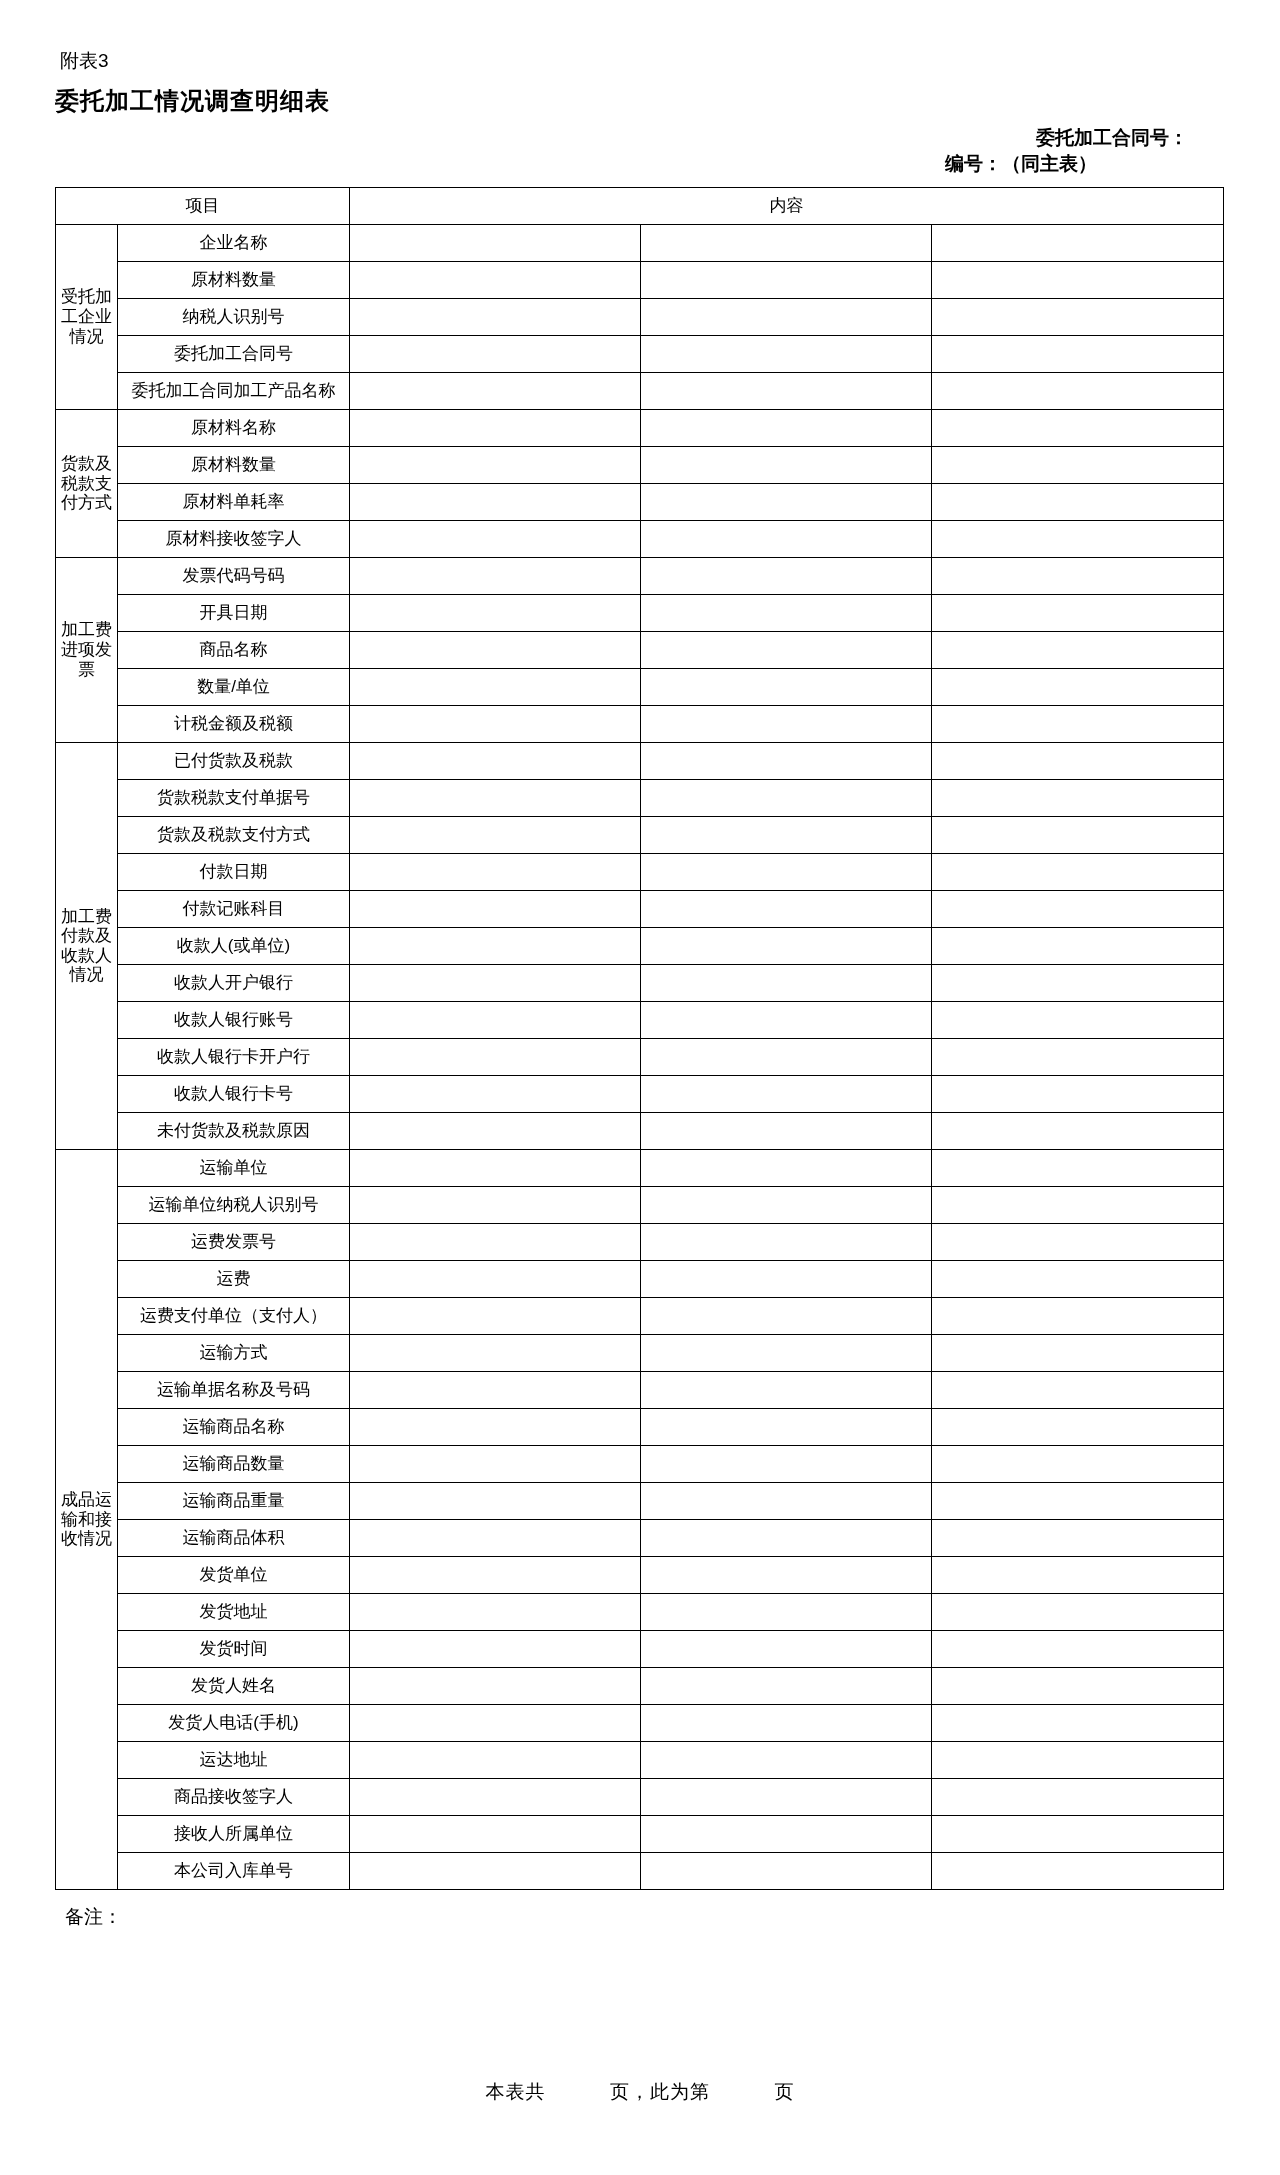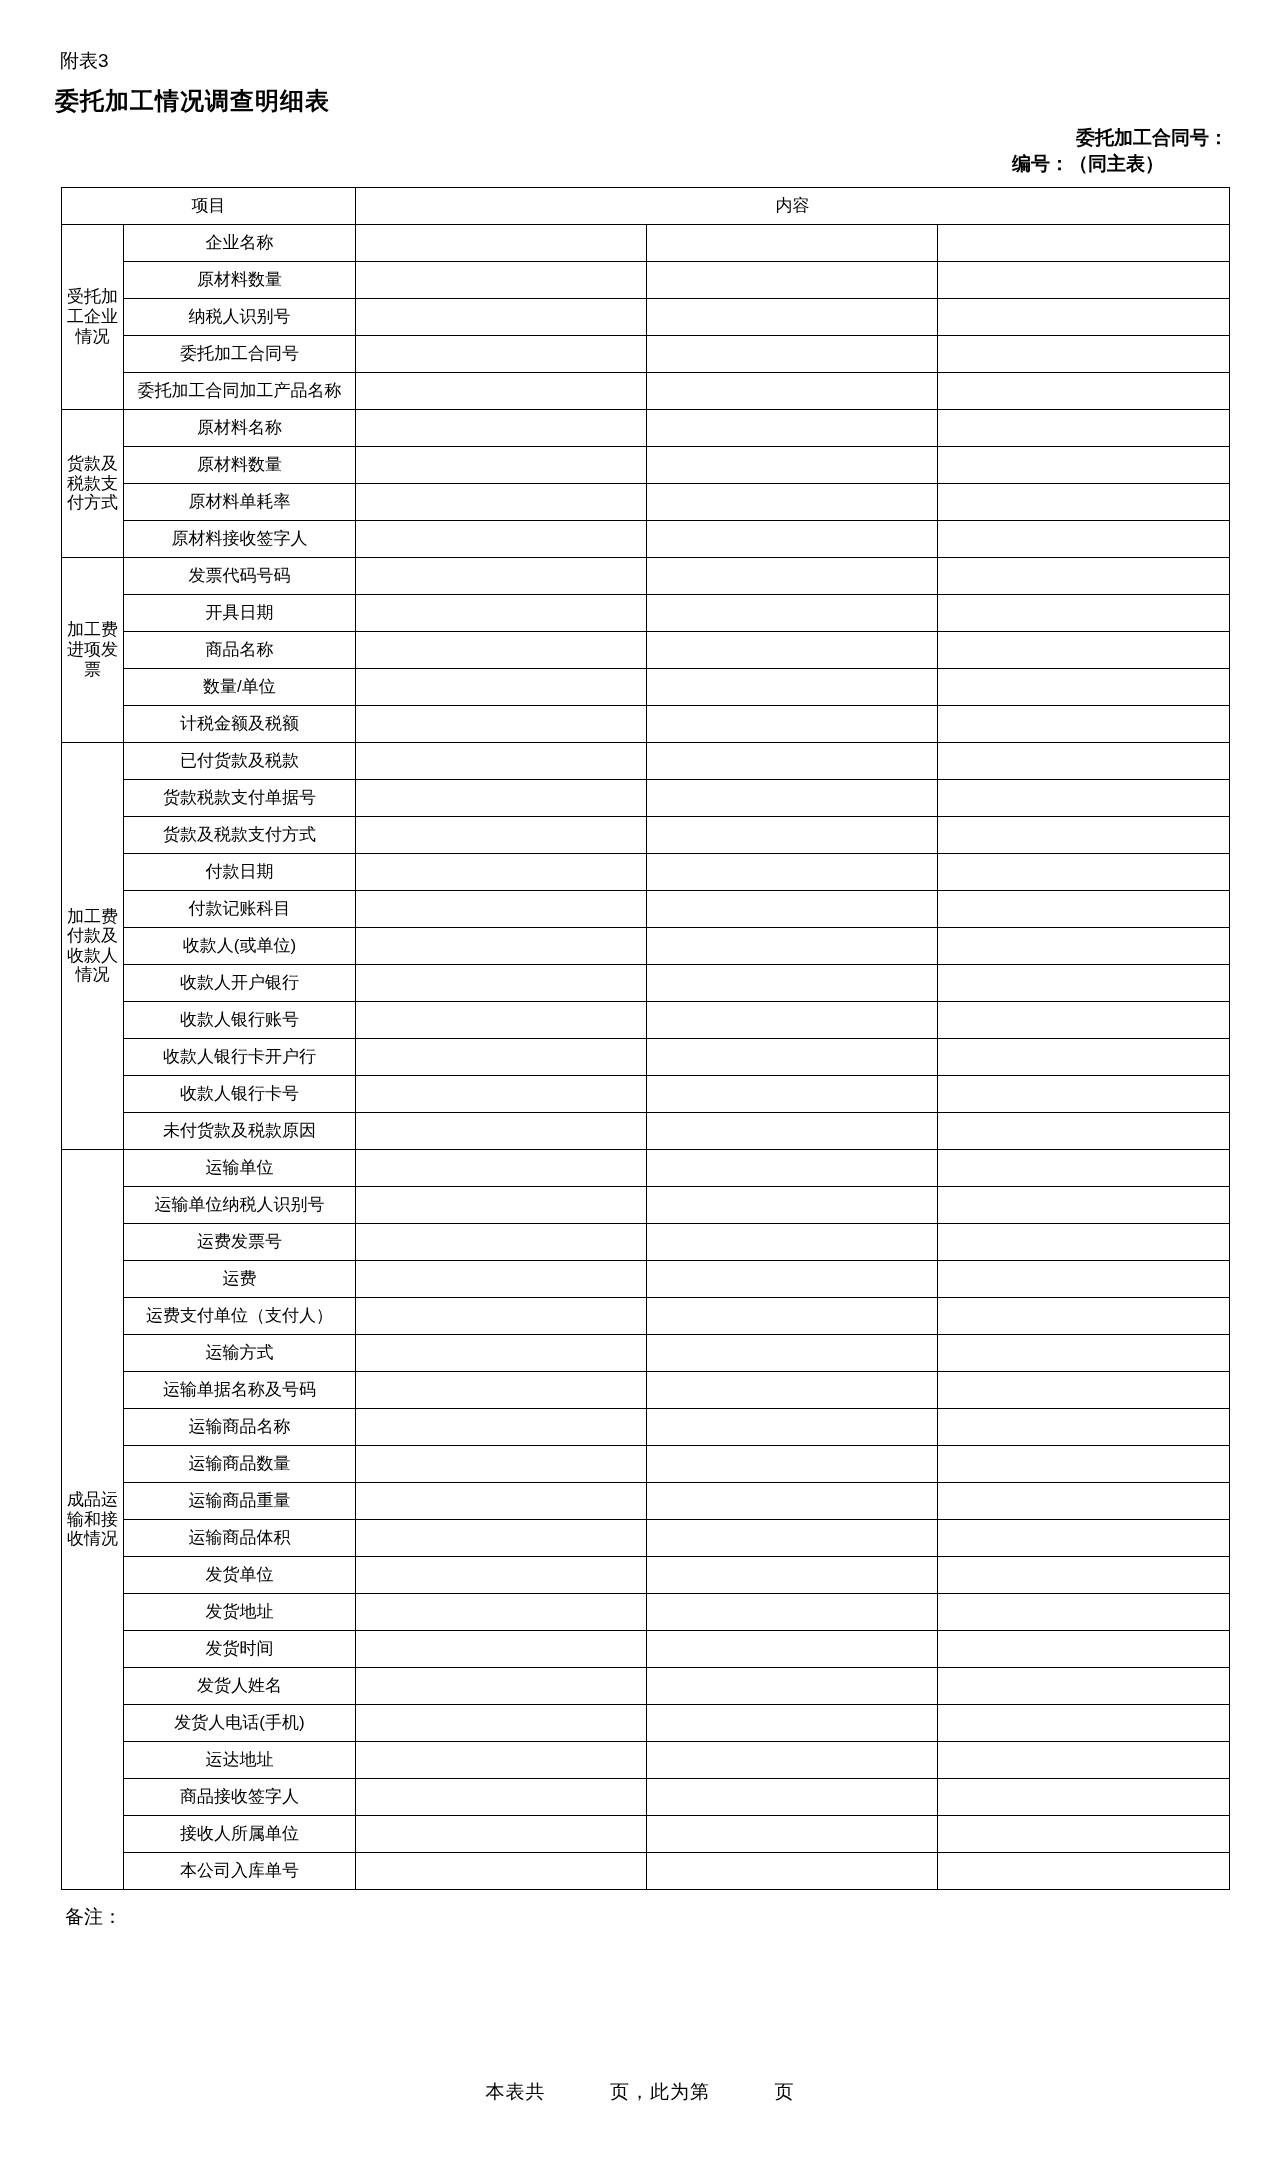--- a/index.html
+++ b/index.html
@@ -12,21 +12,21 @@
     height: 2175px;
     font-family: "Liberation Sans", sans-serif;
     color: #000000;
     position: relative;
   }
   .page {
     position: relative;
     width: 1280px;
     height: 2175px;
     box-sizing: border-box;
-    padding: 40px 44px 0 55px;
+    padding: 40px 84px 0 55px;
   }
   .attach-label {
     font-size: 19px;
     line-height: 1.2;
     margin: 10px 0 0 5px;
   }
   .doc-title {
     text-align: left;
     font-size: 24px;
     font-weight: bold;
@@ -37,21 +37,21 @@
     display: flex;
     justify-content: space-between;
     align-items: flex-end;
     font-size: 19px;
     font-weight: bold;
     margin: 8px 8px 10px 10px;
     flex-direction: column;
   }
   .subhead .right {
     font-weight: bold;
-    margin-right: 64px;
+    margin-right: 91px;
   }
   table.form {
     border-collapse: collapse;
     width: 1168px;
     margin: 8px auto;
     table-layout: fixed;
   }
   table.form td {
     border: 1px solid #000000;
     font-size: 17px;

